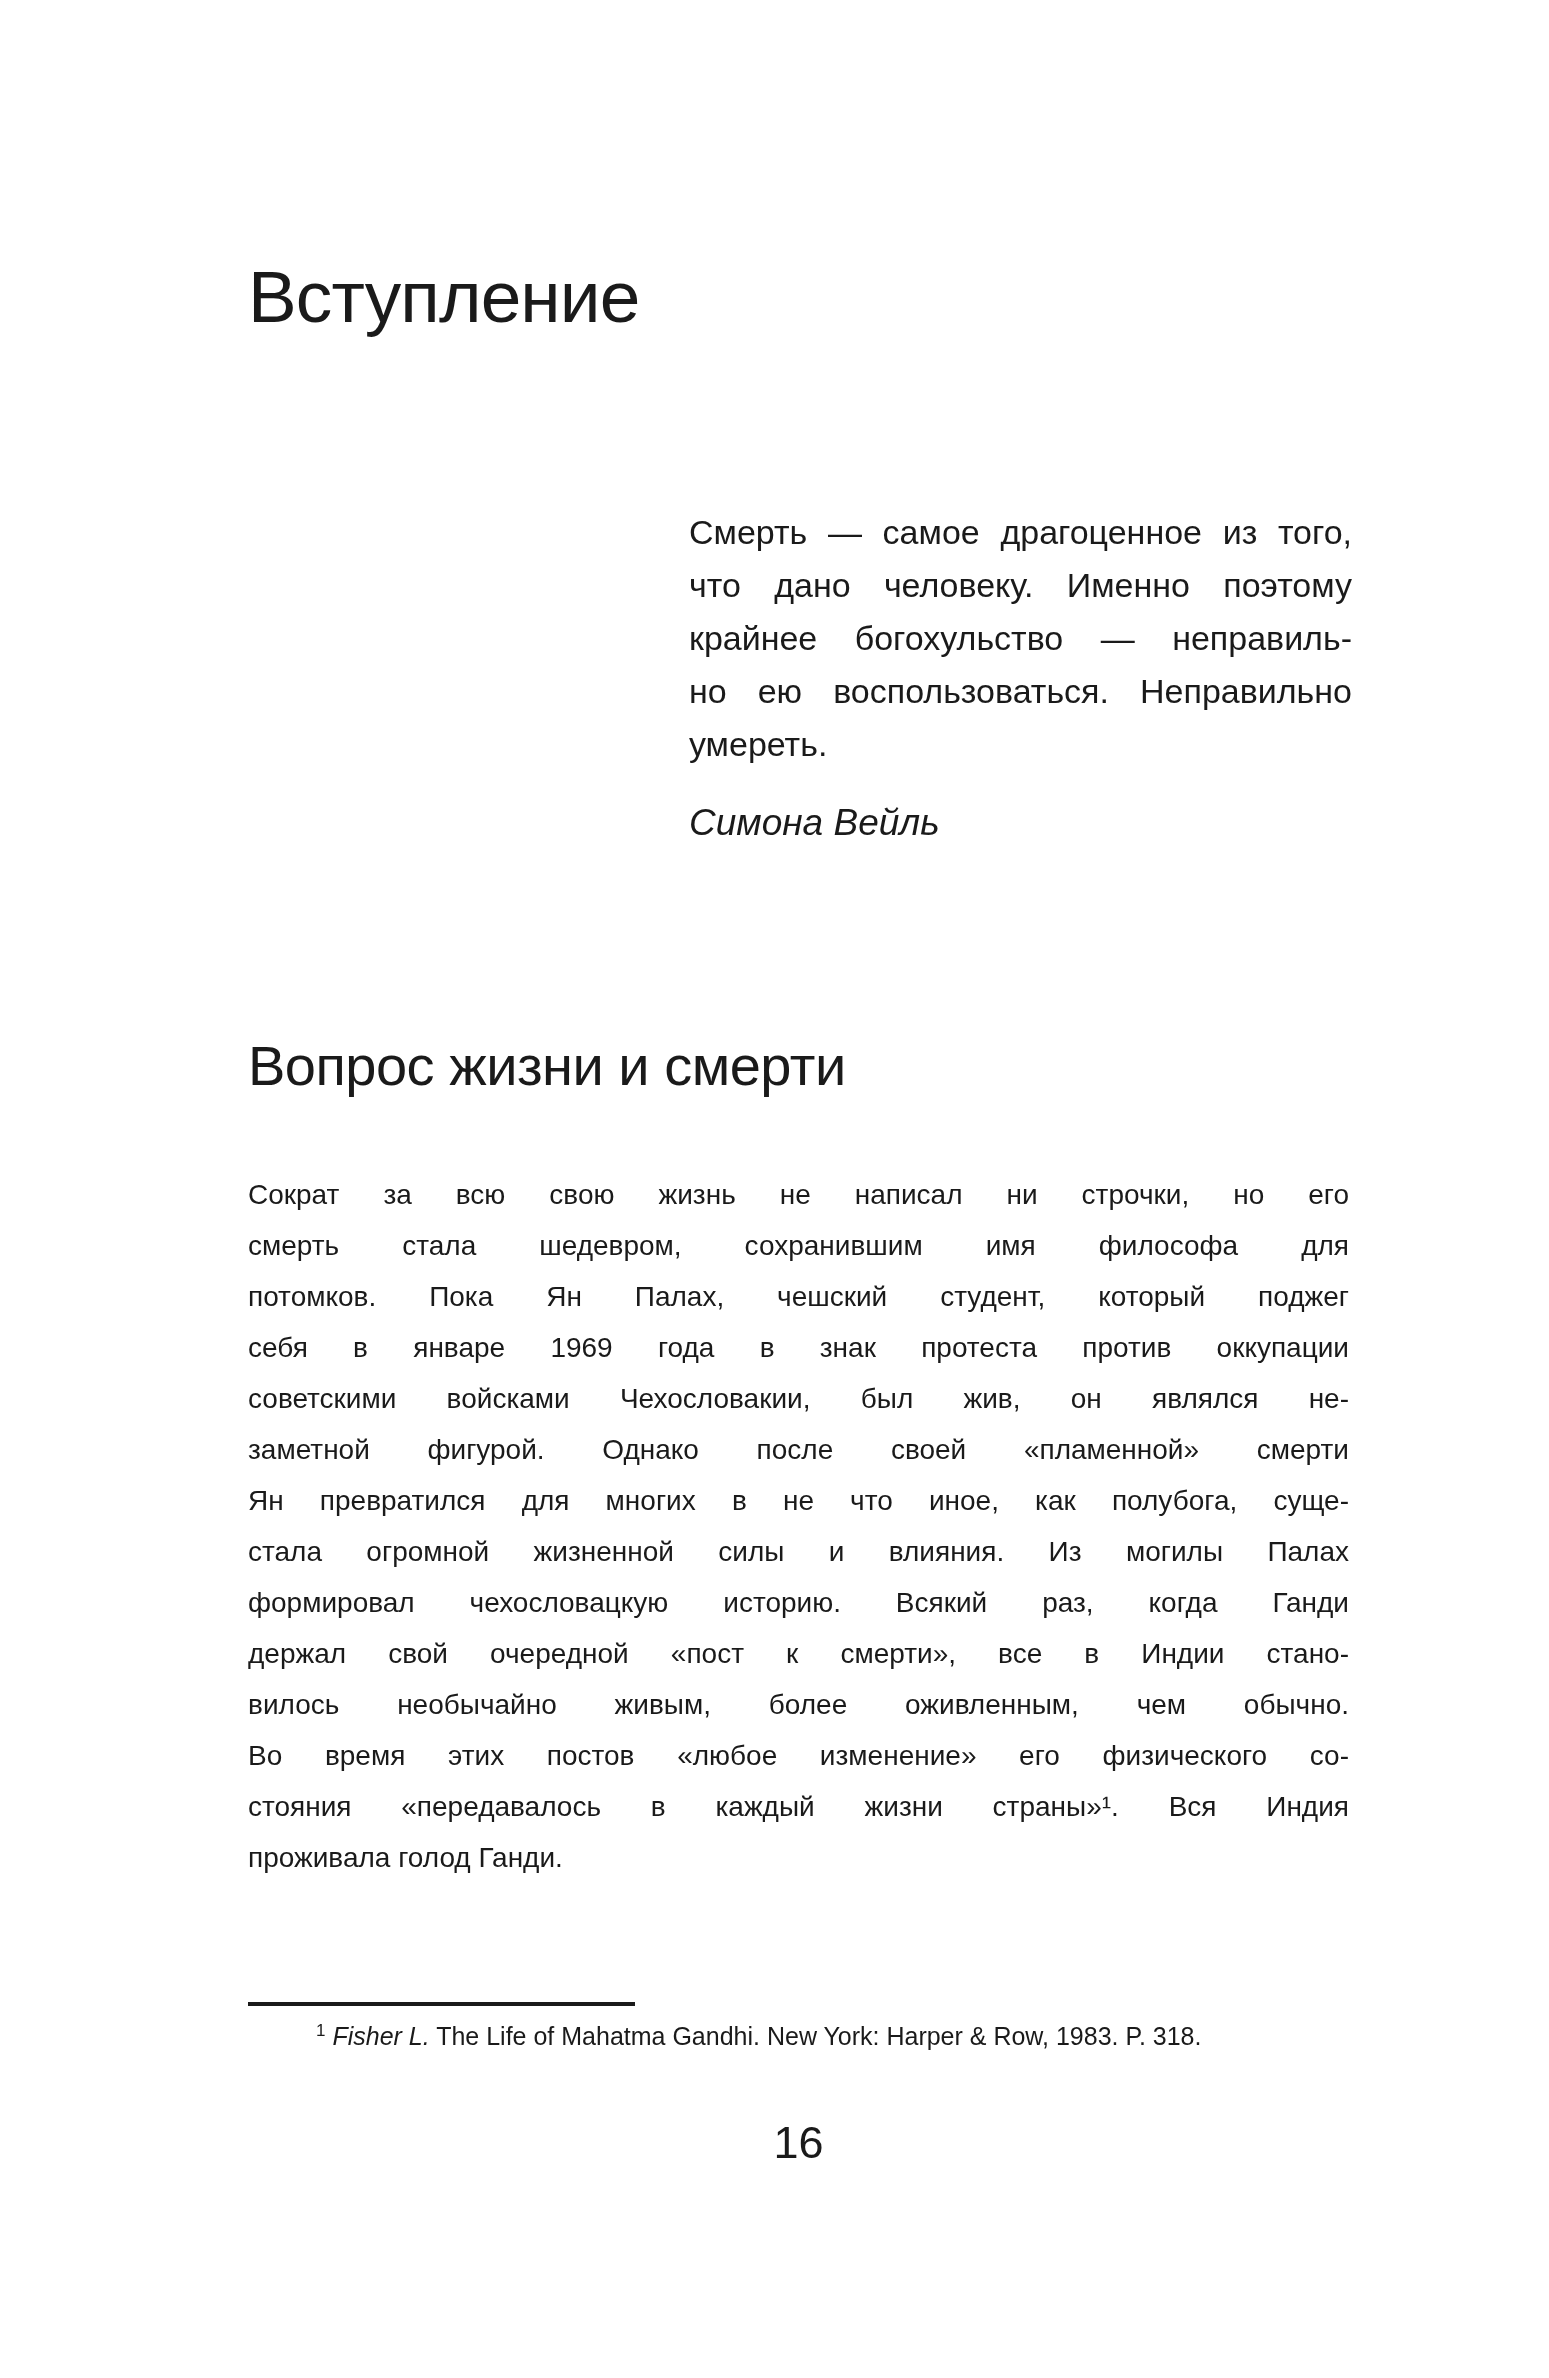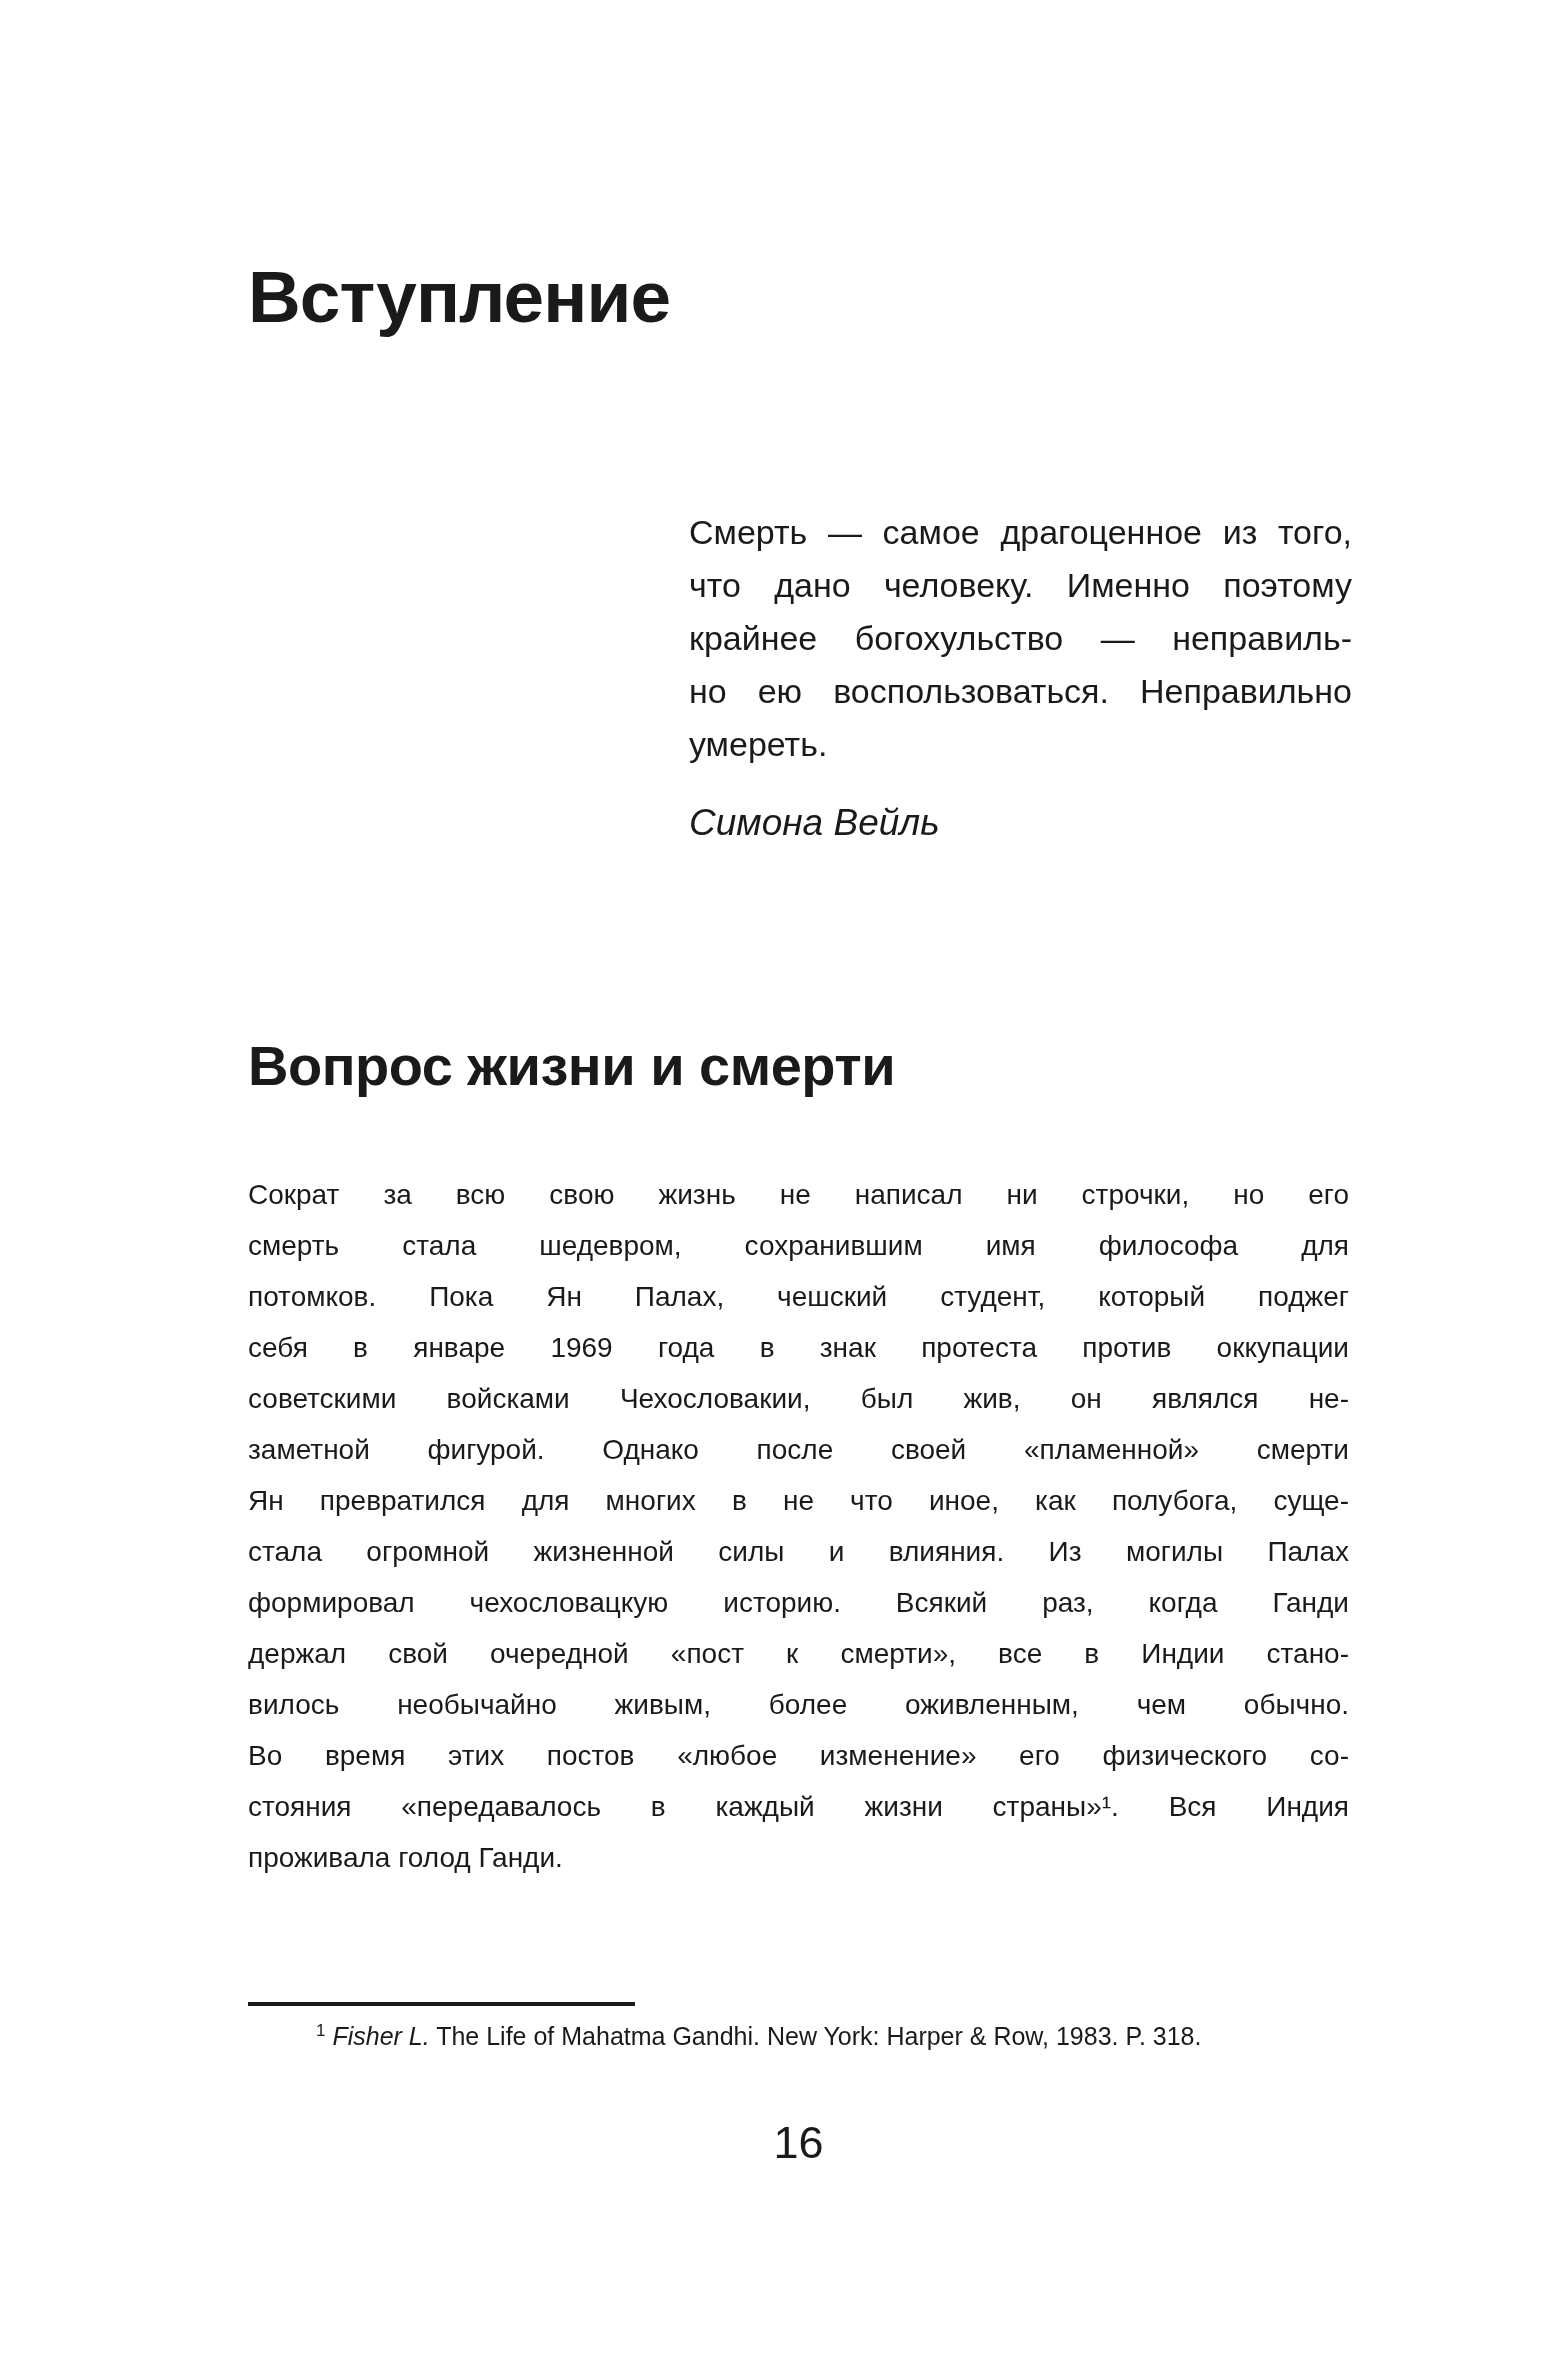--- a/index.html
+++ b/index.html
@@ -12,21 +12,21 @@
     color: var(--ink, #1a1a1a);
     font-family: "Liberation Sans", sans-serif;
     overflow: hidden;
   }
   .chapter-title {
     position: absolute;
     left: 248px;
     top: 260px;
     margin: 0;
     font-size: 73px;
-    font-weight: 700;
+    font-weight: 400;
     line-height: 1;
     letter-spacing: -0.9px;
   }
   .epigraph {
     position: absolute;
     left: 689px;
     top: 506px;
     width: 663px;
     font-size: 34px;
   }
@@ -48,21 +48,21 @@
     font-size: 37px;
     font-style: italic;
     line-height: 53px;
   }
   .section-heading {
     position: absolute;
     left: 248px;
     top: 1038px;
     margin: 0;
     font-size: 56px;
-    font-weight: 700;
+    font-weight: 400;
     line-height: 1;
     letter-spacing: -0.5px;
   }
   .body-text {
     position: absolute;
     left: 248px;
     top: 1169px;
     width: 1101px;
     font-size: 28px;
   }

